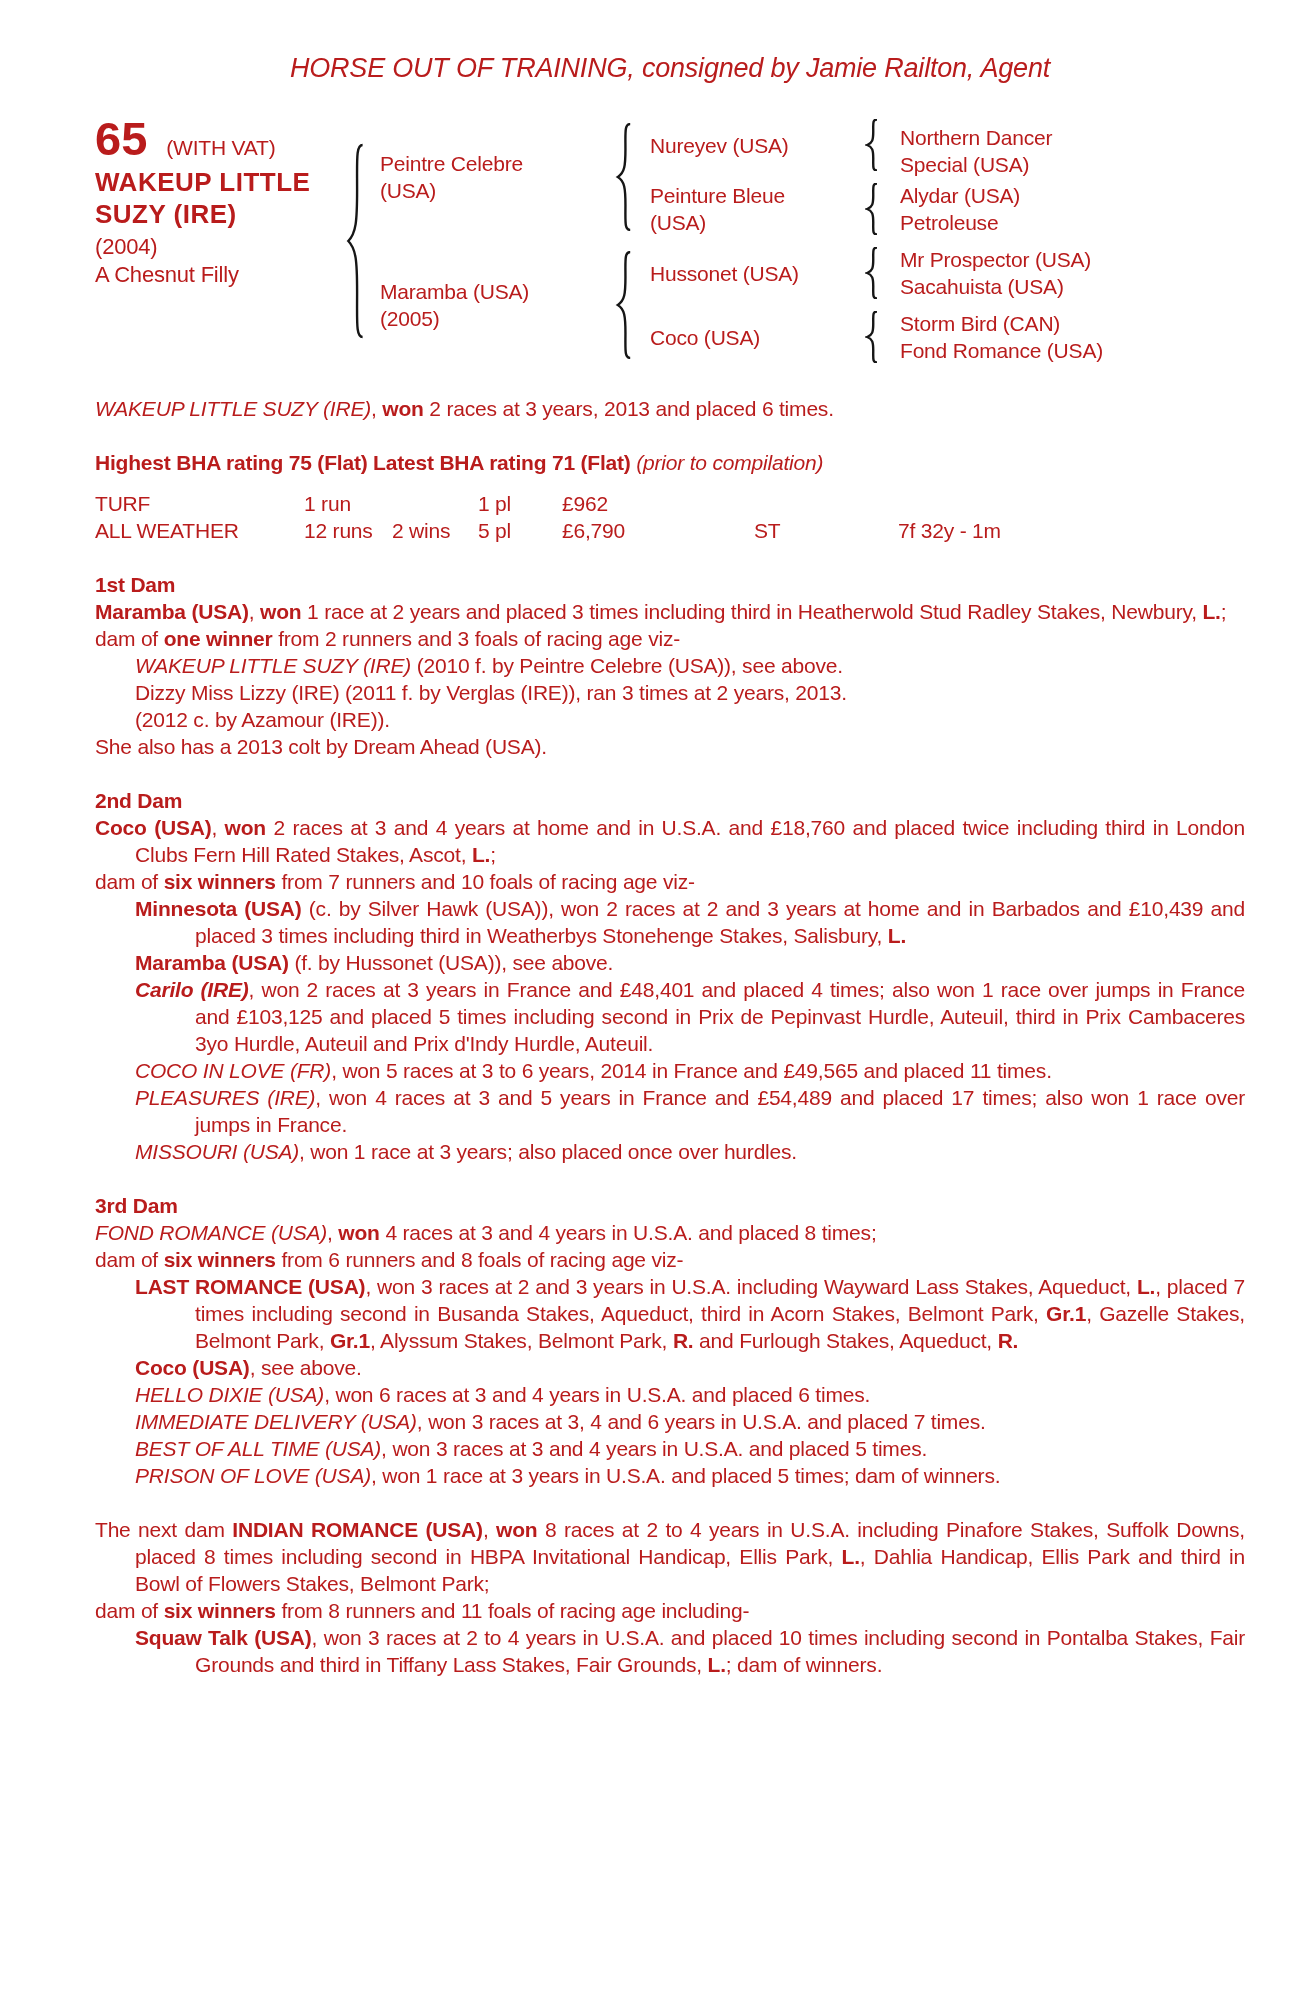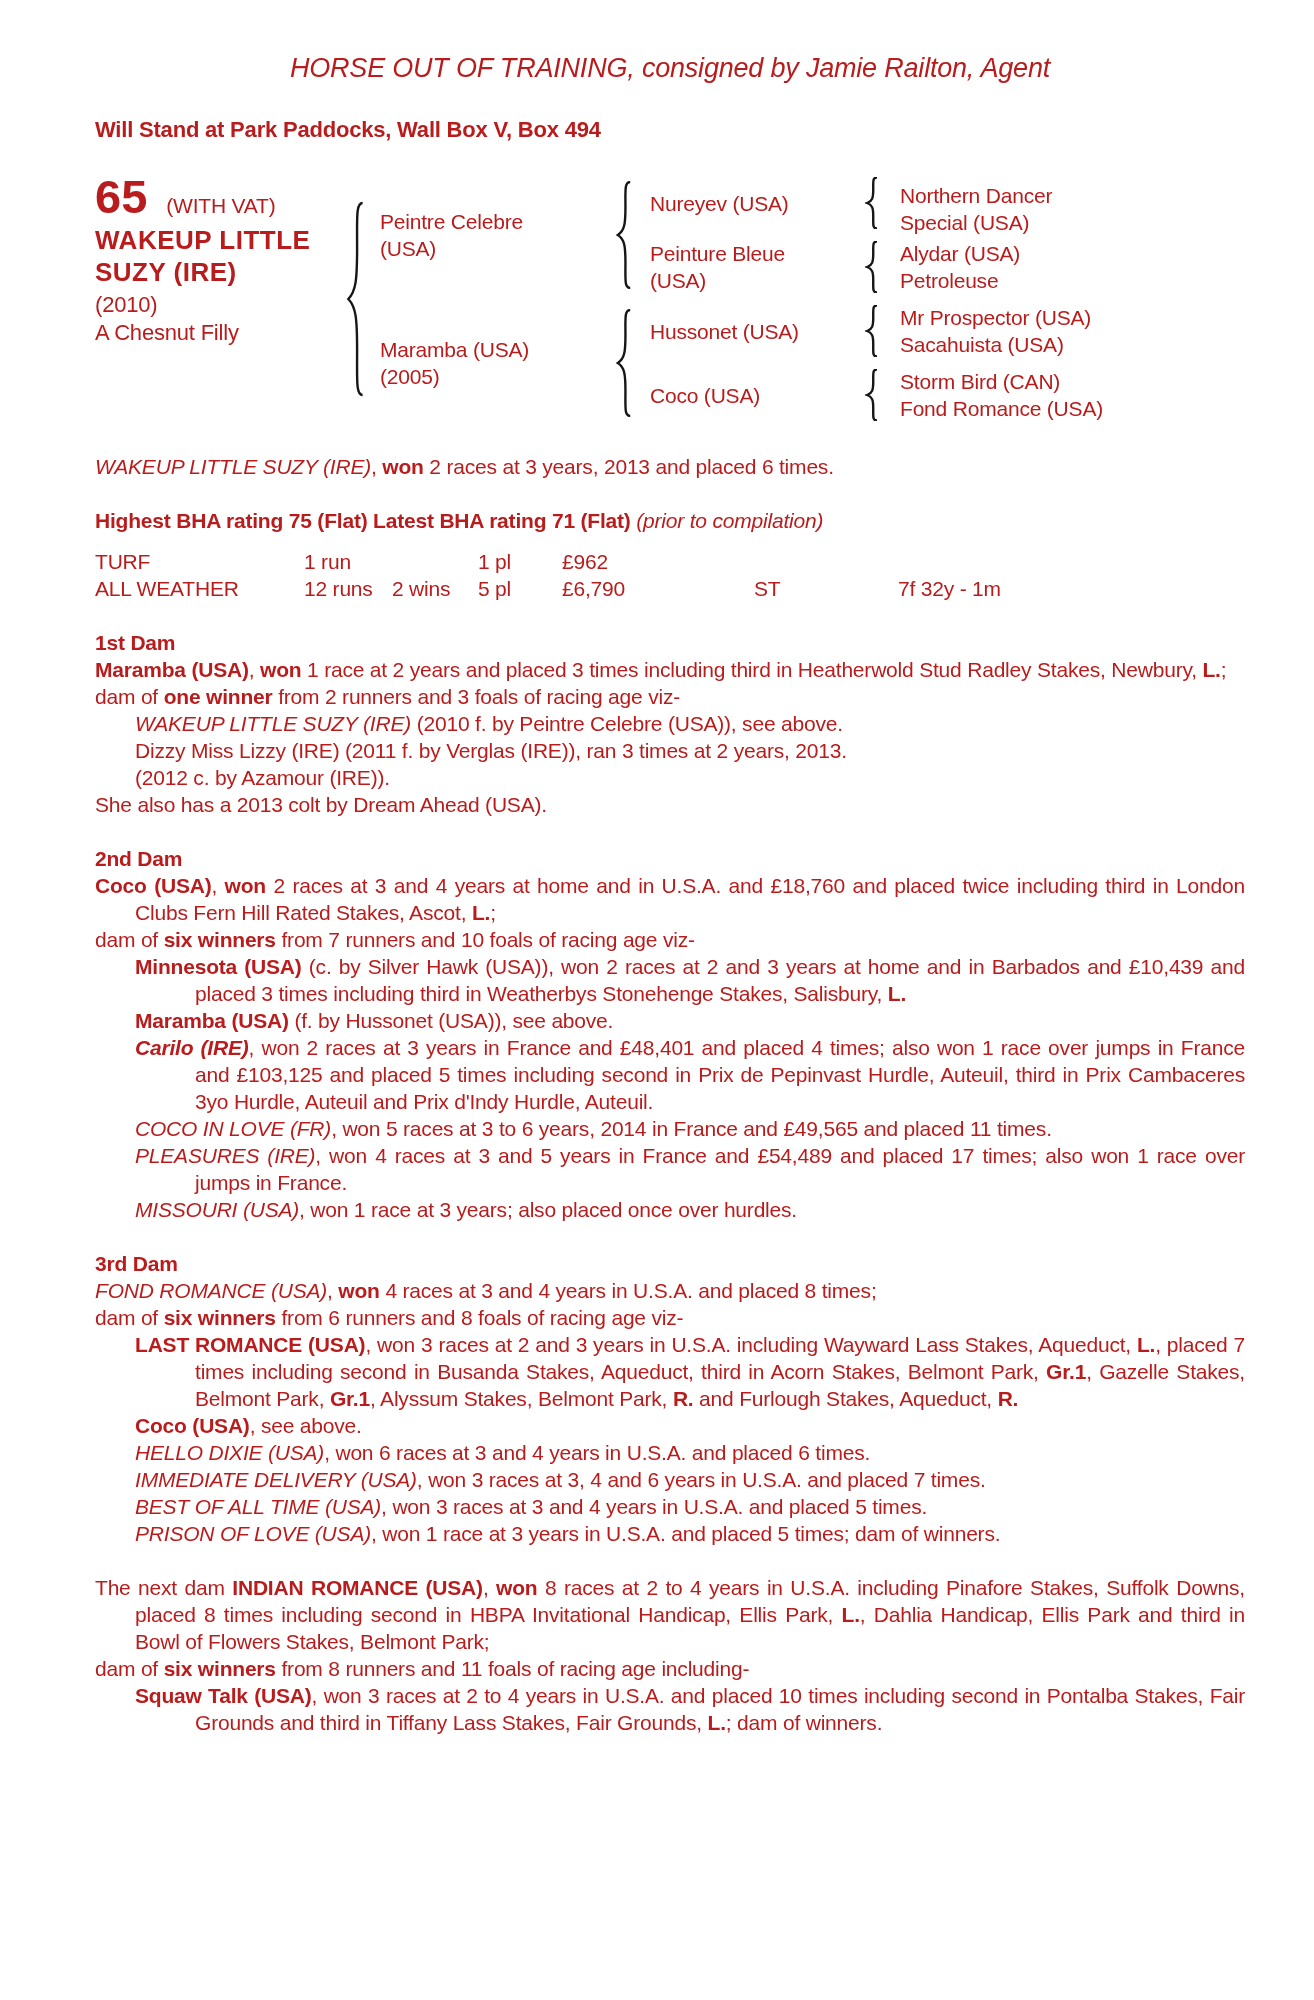--- a/index.html
+++ b/index.html
@@ -74,31 +74,30 @@
 
   .section{margin-top:27px;}
   .sec-head{font-weight:700;}
 </style>
 </head>
 <body>
 
 <div class="page">
 
   <div class="top-header">HORSE OUT OF TRAINING, consigned by Jamie Railton, Agent</div>
-  <div class="stand-line">Will Stand at Park Paddocks, Wall Box V, Box 494</div>
 
   <div class="pedigree">
 
     <div class="lot-block">
       <div class="lot-head">
         <span class="lot-no">65</span>
         <span class="lot-vat">(WITH VAT)</span>
       </div>
       <div class="lot-name">WAKEUP LITTLE SUZY (IRE)</div>
-      <div class="lot-year">(2010)</div>
+      <div class="lot-year">(2004)</div>
       <div class="lot-desc">A Chesnut Filly</div>
     </div>
 
     <div class="brace brace-main">
       <svg viewBox="0 0 20 100" preserveAspectRatio="none" aria-hidden="true">
           <path d="M16 1 C10 1 11 8 11 24 C11 40 10 46 3 50 C10 54 11 60 11 76 C11 92 10 99 16 99" fill="none" stroke="#161616" stroke-width="2.4" vector-effect="non-scaling-stroke"></path>
         </svg>
     </div>
 
     <div class="cell parent sire">Peintre Celebre (USA)</div>

